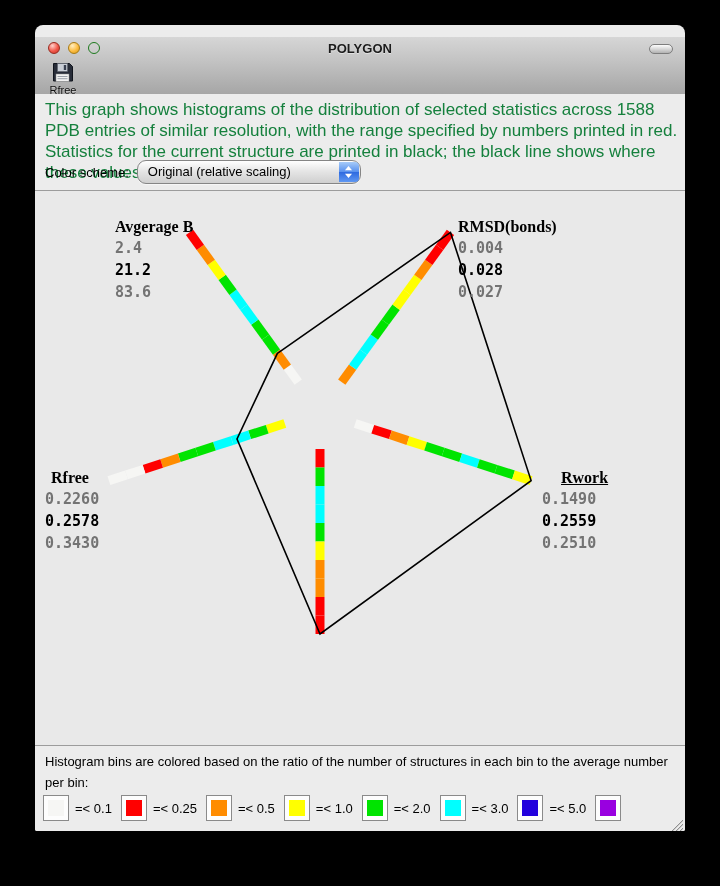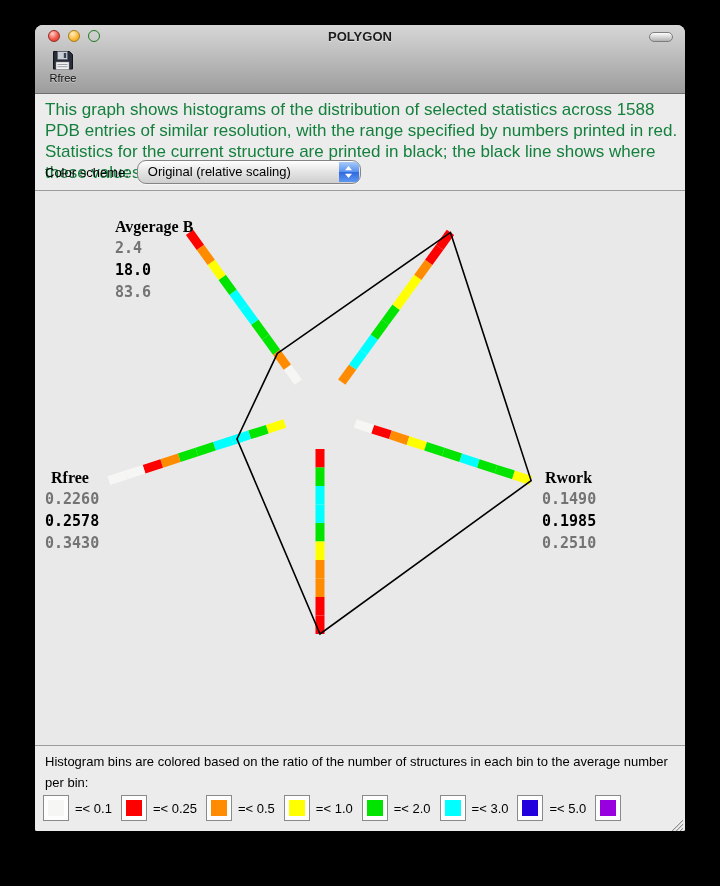--- a/index.html
+++ b/index.html
@@ -2,21 +2,21 @@
 <html><head>
 <meta charset="utf-8">
 <style>
   html,body{margin:0;padding:0;background:#000;}
   body{width:720px;height:886px;position:relative;font-family:"Liberation Sans",sans-serif;overflow:hidden;}
 
   .window{position:absolute;left:35px;top:25px;width:650px;height:806px;background:#ececec;
           border-radius:8px 8px 2px 2px;overflow:hidden;box-shadow:0 0 0 1px rgba(0,0,0,.45);}
 
   
-  .chrome{position:absolute;left:0;top:0;width:650px;height:68px;
+  .chrome{position:absolute;left:0;top:12px;width:650px;height:68px;
           background:linear-gradient(180deg,#d6d6d6 0%,#c3c3c3 35%,#ababab 75%,#9d9d9d 100%);
           border-bottom:1px solid #6e6e6e;}
   .titlebar{position:absolute;left:0;top:0;width:100%;height:22px;}
   .win-title{position:absolute;left:0;right:0;top:4px;text-align:center;font-size:13px;font-weight:bold;
              color:#1c1c1c;text-shadow:0 1px 0 rgba(255,255,255,.45);}
   .light{position:absolute;top:5px;width:12px;height:12px;border-radius:50%;box-sizing:border-box;}
   .light-red{left:13px;background:radial-gradient(circle at 35% 28%,#ffd2cc,#f2574a 55%,#c3372a);border:1px solid #992a1f;}
   .light-yellow{left:33px;background:radial-gradient(circle at 35% 28%,#ffeec2,#fdbc40 55%,#d39a1e);border:1px solid #a97b14;}
   .light-green{left:53px;background:radial-gradient(circle at 35% 28%,#dcffd4,#3ec43f 55%,#268f27;);border:1px solid #1e7a1e;}
   .capsule{position:absolute;right:12px;top:7px;width:22px;height:8px;border-radius:5px;
@@ -45,21 +45,21 @@
   .axis-title{font-family:"Liberation Serif","DejaVu Serif",serif;font-weight:bold;font-size:16px;line-height:20px;color:#000;white-space:nowrap;}
   .axis-vals{font-family:"DejaVu Sans Mono",monospace;font-size:15px;font-weight:bold;line-height:22px;white-space:nowrap;}
   .axis-vals div{height:22px;}
   .val-red{color:#737373;}
   .val-black{color:#000;}
   #axis-avg-b{left:80px;top:26px;}
   #axis-bonds{left:423px;top:26px;}
   #axis-rfree{left:10px;top:277px;}
   #axis-rfree .axis-title{margin-left:6px;}
   #axis-rwork{left:507px;top:277px;}
-  #axis-rwork .axis-title{margin-left:3px;}
+  #axis-rwork .axis-title{margin-left:19px;text-decoration:underline;}
   #axis-angles{left:245px;top:447px;}
   #axis-angles .axis-vals{margin-left:8px;}
 
   
   .footer{position:absolute;left:0;top:720px;width:650px;height:86px;background:#ececec;border-top:1px solid #9c9c9c;}
   .footer-text{position:absolute;left:10px;top:5px;width:632px;font-size:13px;line-height:21px;color:#000;}
   .legend-row{position:absolute;left:8px;top:49px;display:flex;align-items:center;}
   .legend-swatch{width:24px;height:24px;background:#fdfdfd;border:1px solid #8a8a8a;display:flex;
                  align-items:center;justify-content:center;margin-right:6px;flex:none;}
   .legend-swatch i{display:block;width:16px;height:16px;}
@@ -163,31 +163,39 @@
         <polygon points="125.3,268.2 107.7,273.9 110.4,282.4 128.0,276.7" fill="#ff0000"></polygon>
         <polygon points="107.7,273.9 90.1,279.6 92.9,288.2 110.4,282.4" fill="#f6f6f4"></polygon>
         <polygon points="90.1,279.6 72.5,285.3 75.3,293.9 92.9,288.2" fill="#f6f6f4"></polygon>
         <polygon points="242.4,162.3 415.5,41.4 496.1,289.6 285.0,443.0 202.0,248.0" fill="none" stroke="#000" stroke-width="1.6"></polygon>
       </svg>
 
     <div class="axis-block" id="axis-avg-b">
       <div class="axis-title">Avgerage B</div>
       <div class="axis-vals">
         <div class="val-red">2.4</div>
-        <div class="val-black">18.0</div>
+        <div class="val-black">21.2</div>
         <div class="val-red">83.6</div>
       </div>
     </div>
 
+    <div class="axis-block" id="axis-bonds">
+      <div class="axis-title">RMSD(bonds)</div>
+      <div class="axis-vals">
+        <div class="val-red">0.004</div>
+        <div class="val-black">0.028</div>
+        <div class="val-red">0.027</div>
+      </div>
+    </div>
 
     <div class="axis-block" id="axis-rwork">
       <div class="axis-title">Rwork</div>
       <div class="axis-vals">
         <div class="val-red">0.1490</div>
-        <div class="val-black">0.1985</div>
+        <div class="val-black">0.2559</div>
         <div class="val-red">0.2510</div>
       </div>
     </div>
 
 
     <div class="axis-block" id="axis-rfree">
       <div class="axis-title">Rfree</div>
       <div class="axis-vals">
         <div class="val-red">0.2260</div>
         <div class="val-black">0.2578</div>

